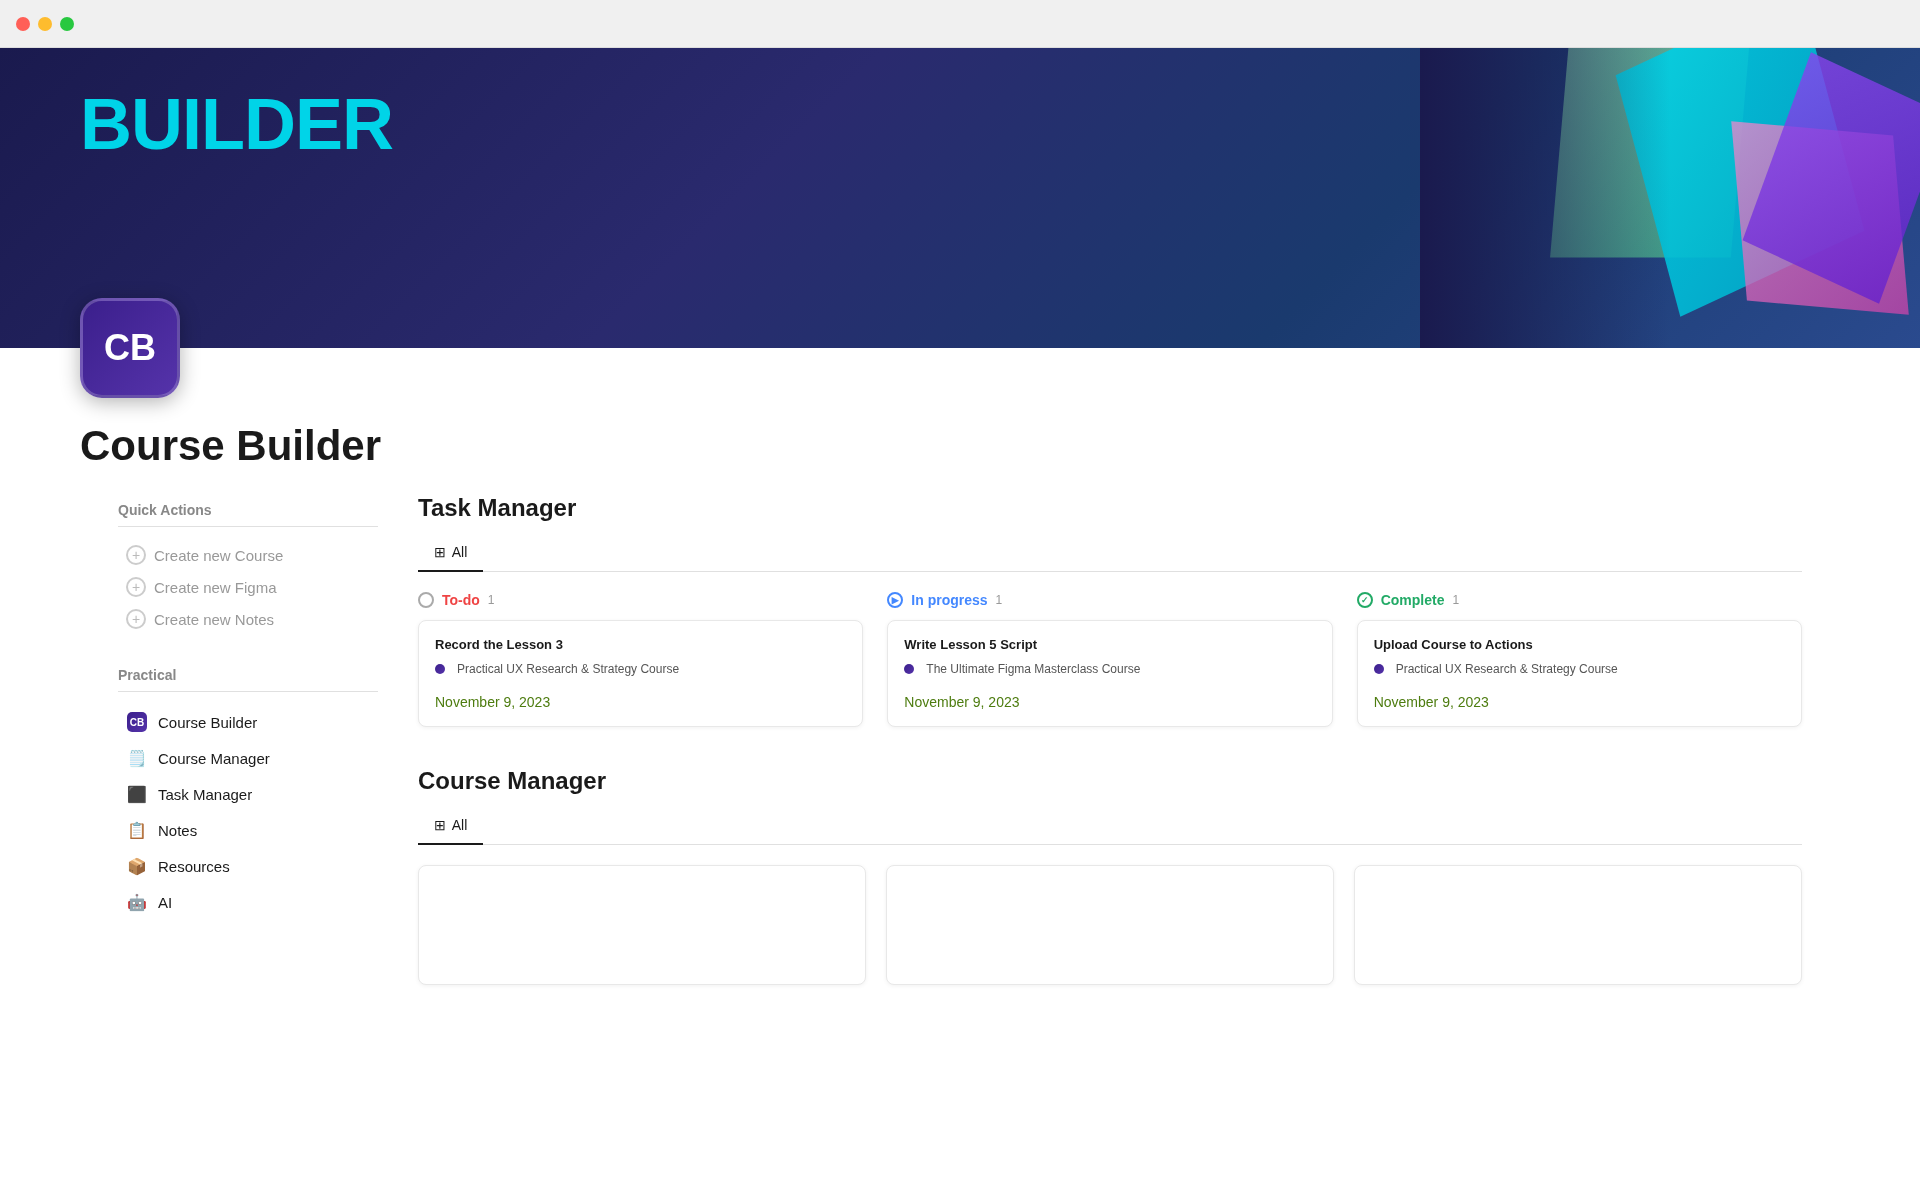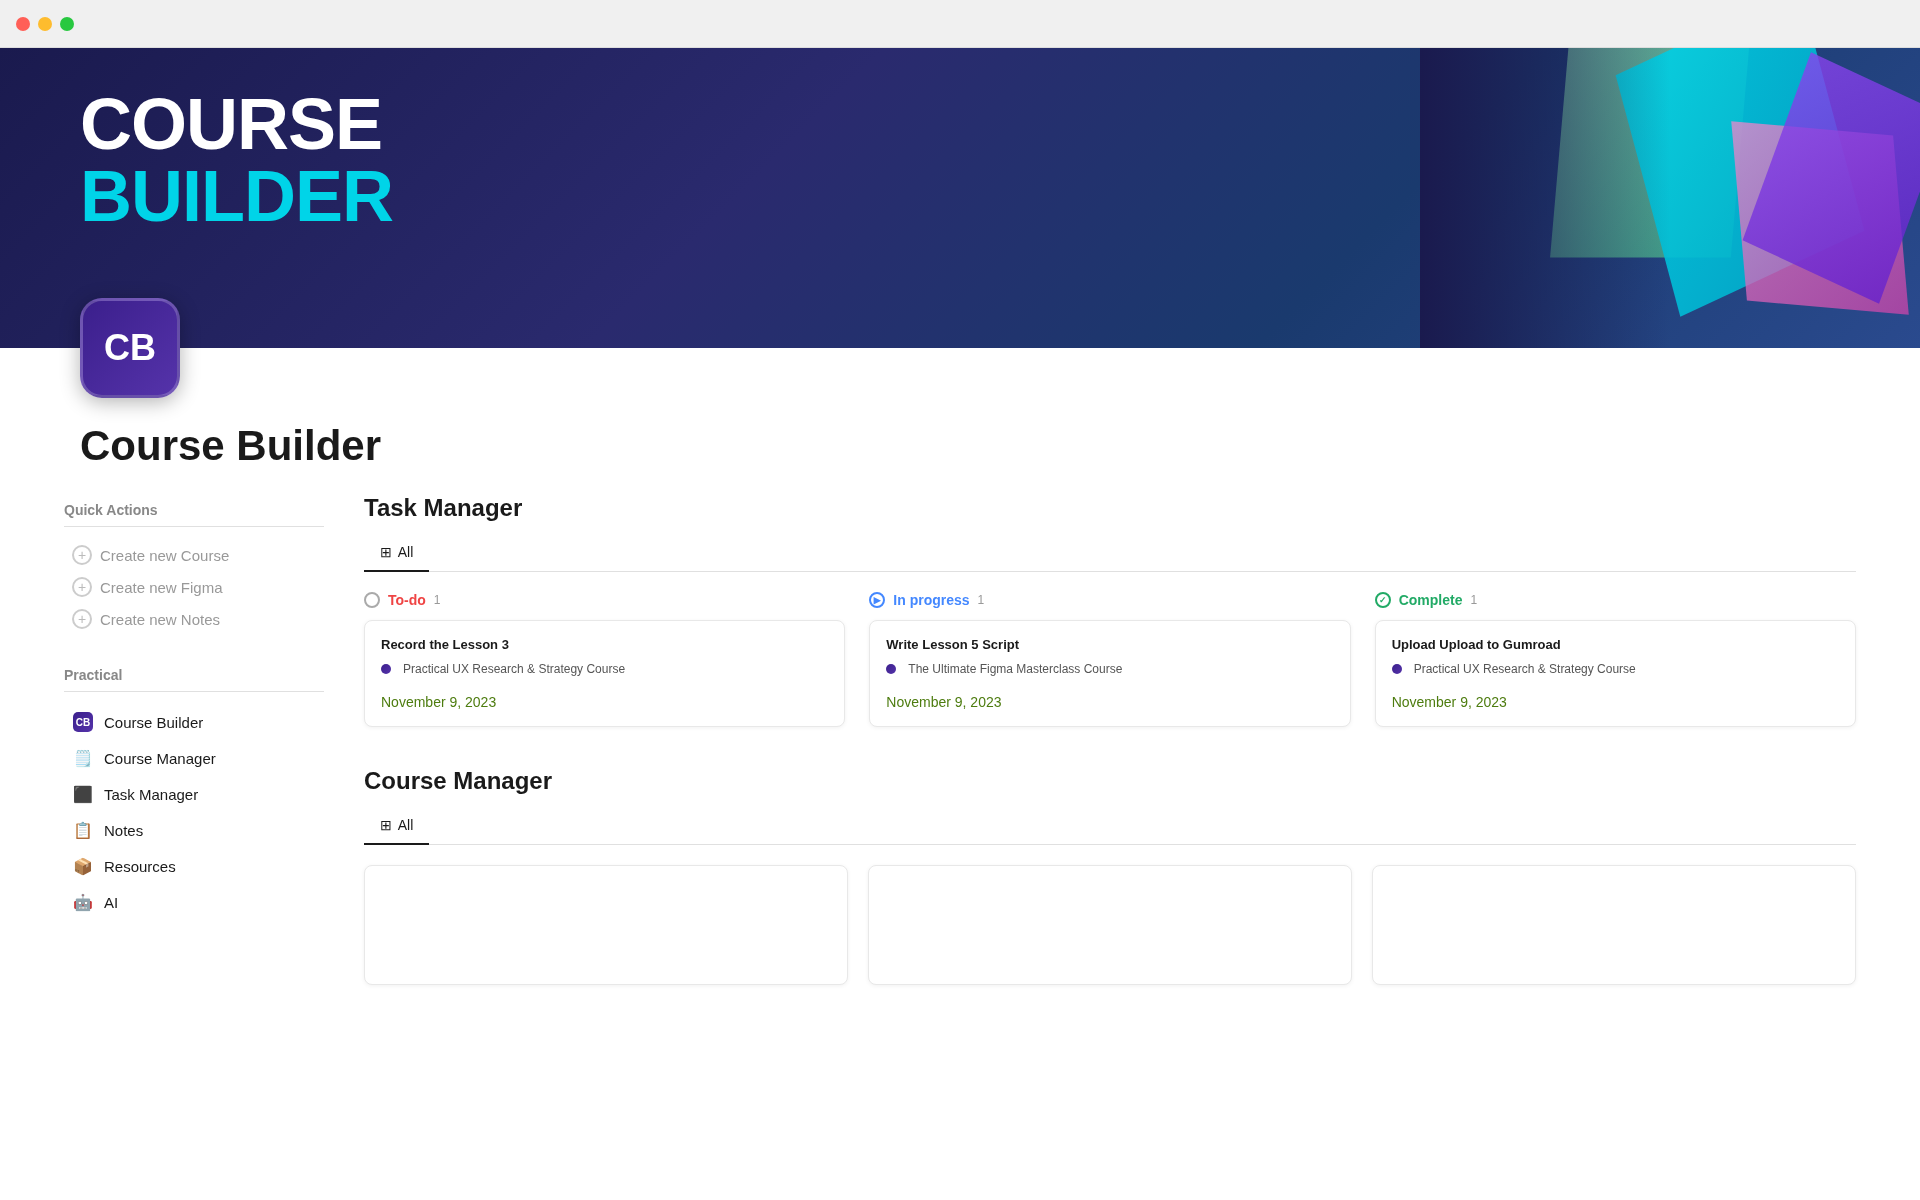--- a/index.html
+++ b/index.html
@@ -139,21 +139,21 @@
       font-size: 36px;
       font-weight: 900;
       box-shadow: 0 4px 20px rgba(0,0,0,0.3);
       border: 3px solid rgba(255,255,255,0.2);
     }
 
     
     .main-content {
       display: flex;
       gap: 0;
-      padding: 0 64px;
+      padding: 0 118px;
     }
 
     
     .page-title-area {
       padding: 24px 80px 16px;
     }
     .page-title {
       font-size: 42px;
       font-weight: 800;
       color: #1a1a1a;
@@ -361,21 +361,20 @@
 <body>
 
 <div class="titlebar">
   <span class="titlebar-btn btn-red"></span>
   <span class="titlebar-btn btn-yellow"></span>
   <span class="titlebar-btn btn-green"></span>
 </div>
 
 <div class="hero">
   <div class="hero-text">
-    <div class="hero-title-white">COURSE</div>
     <div class="hero-title-cyan">BUILDER</div>
   </div>
   <div class="hero-shapes">
     <div class="shape-dark-overlay"></div>
     <div class="shape-green"></div>
     <div class="shape-teal"></div>
     <div class="shape-pink"></div>
     <div class="shape-purple"></div>
   </div>
 </div>
@@ -487,21 +486,21 @@
           </div>
         </div>
 
         <div class="kanban-column">
           <div class="kanban-header">
             <div class="kanban-status-dot status-complete">✓</div>
             <span class="kanban-color-complete">Complete</span>
             <span class="kanban-count">1</span>
           </div>
           <div class="task-card">
-            <div class="task-card-title">Upload Upload to Gumroad</div>
+            <div class="task-card-title">Upload Course to Actions</div>
             <div class="task-course-tag">
               <div class="course-dot"></div>
               <span>Practical UX Research &amp; Strategy Course</span>
             </div>
             <div class="task-date">November 9, 2023</div>
           </div>
         </div>
       </div>
     </div>
 

